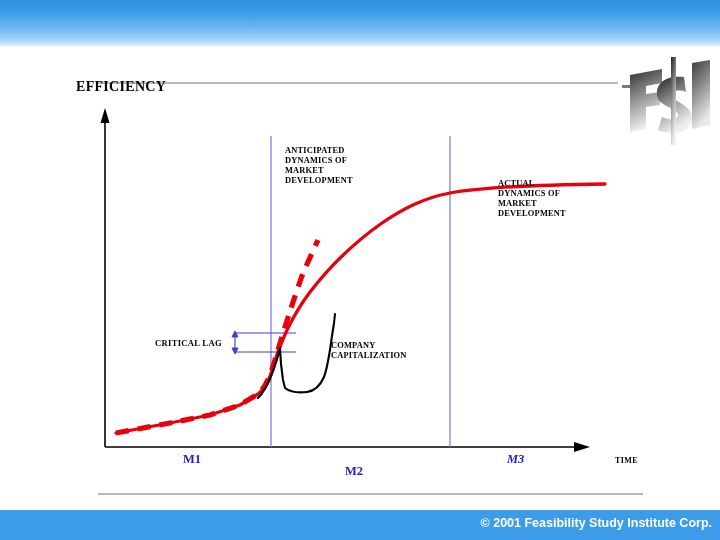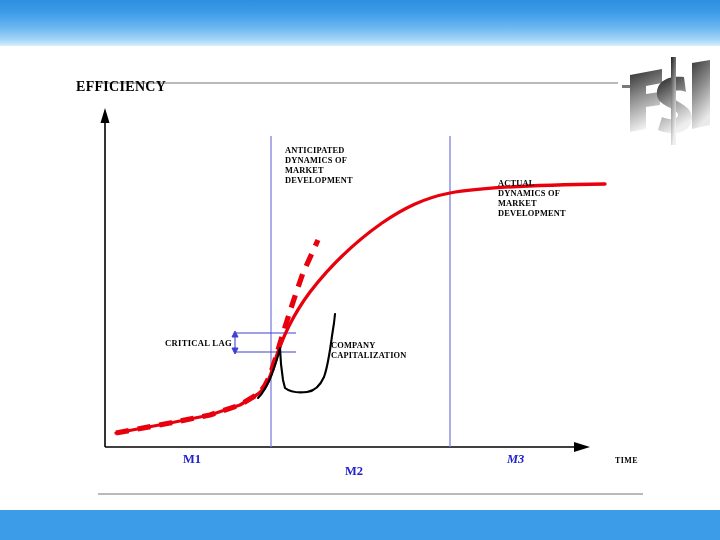--- a/index.html
+++ b/index.html
@@ -50,21 +50,21 @@
   
   .lbl{
     position:absolute;
     font-family:"Liberation Serif", serif;
     font-weight:bold;color:#000;
     line-height:1.18;white-space:pre-line;
   }
   .lbl-eff{left:76px;top:79px;font-size:14px;letter-spacing:.3px;}
   .lbl-anticipated{left:285px;top:146px;font-size:8.4px;letter-spacing:.2px;}
   .lbl-actual{left:498px;top:155px;font-size:8.4px;letter-spacing:.2px;margin-top:24px;}
-  .lbl-critical{left:165px;top:338px;font-size:8.6px;letter-spacing:.3px;}
+  .lbl-critical{left:155px;top:338px;font-size:8.6px;letter-spacing:.3px;}
   .lbl-company{left:331px;top:341px;font-size:8.4px;letter-spacing:.2px;}
   .lbl-time{left:567px;top:456px;font-size:8px;letter-spacing:.4px;margin-left:48px;}
 
   .lbl-m{
     position:absolute;
     font-family:"Liberation Serif", serif;
     font-weight:bold;font-size:12.5px;color:#2222cc;
   }
   .lbl-m1{left:183px;top:452px;}
   .lbl-m2{left:345px;top:452px;margin-top:12px;}
@@ -174,14 +174,15 @@
 DEVELOPMENT</div>
   <div class="lbl lbl-critical">CRITICAL LAG</div>
   <div class="lbl lbl-company">COMPANY
 CAPITALIZATION</div>
 
   <div class="lbl-m lbl-m1">M1</div>
   <div class="lbl-m lbl-m2">M2</div>
   <div class="lbl-m lbl-m3">M3</div>
 
   <div class="footer-bar"></div>
+  <div class="footer-text">© 2001 Feasibility Study Institute Corp.</div>
 
 </div>
 
 </body></html>

